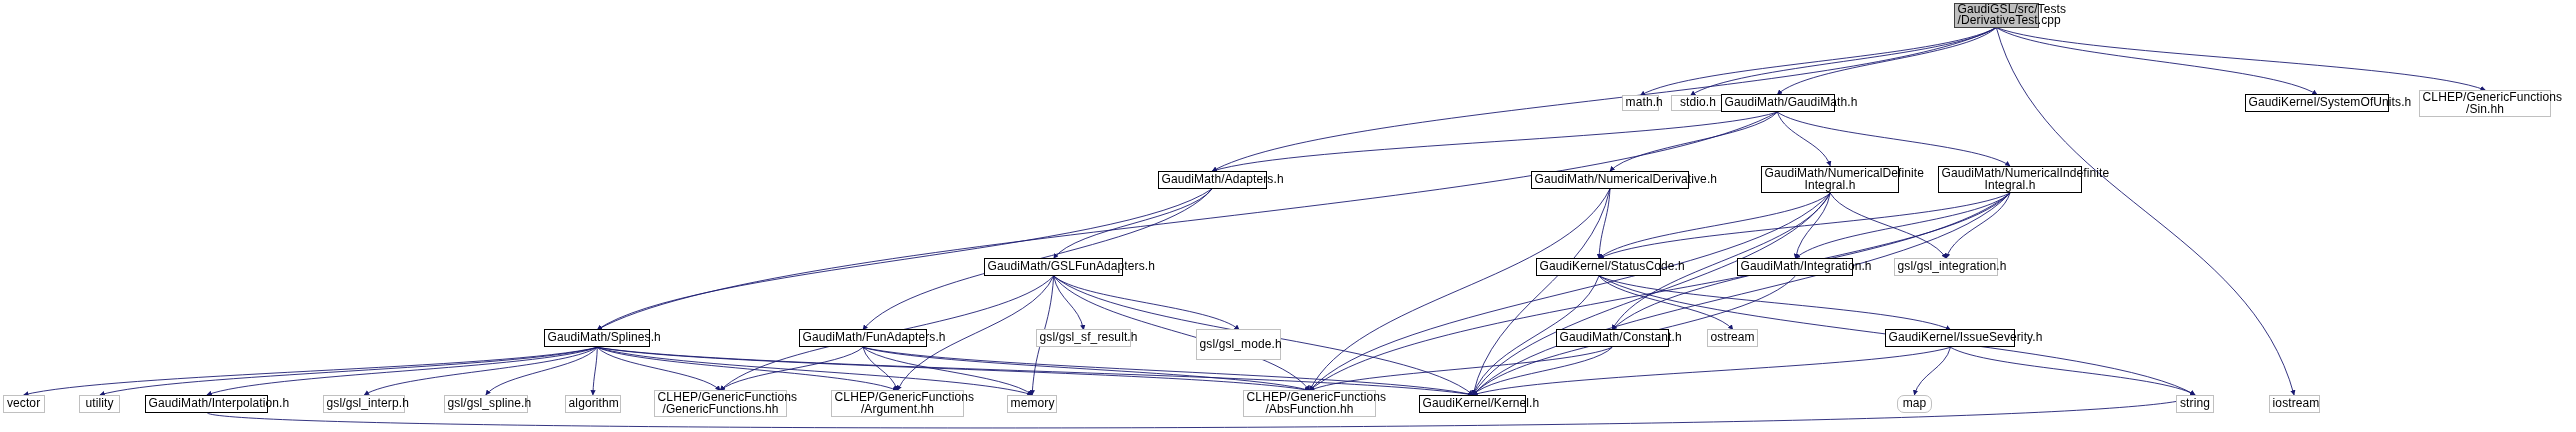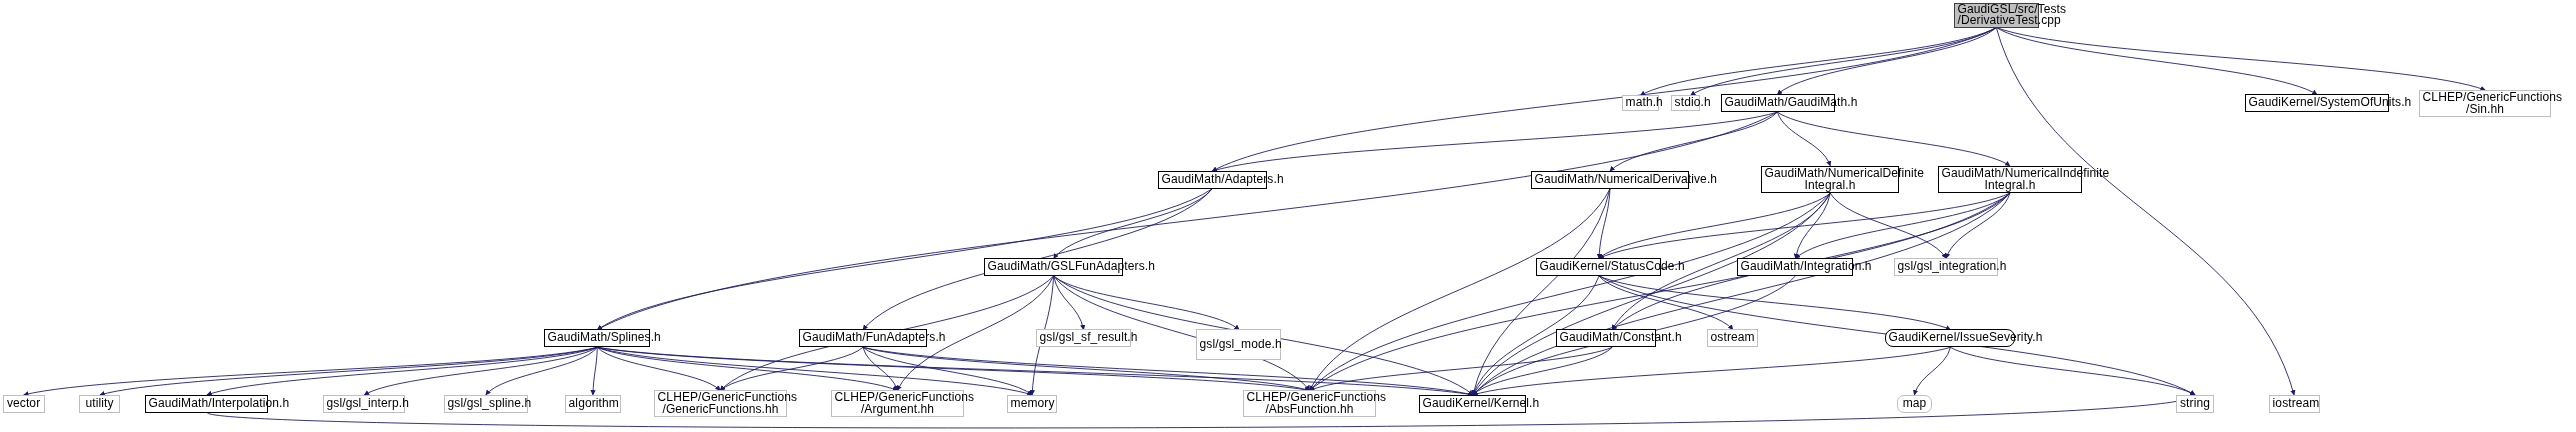--- a/index.html
+++ b/index.html
@@ -126,42 +126,42 @@
       <path d="M 2214 394 C 2207.85 418.3 2179.15 423.7 2173 448" fill="none" stroke="#191970" stroke-width="1" marker-end="url(#arrow)"></path>
       <path d="M 2214 394 C 2255.625 418.3 2449.875 423.7 2491.5 448" fill="none" stroke="#191970" stroke-width="1" marker-end="url(#arrow)"></path>
       <path d="M 2214 394 C 2132.7 418.3 1753.3 423.7 1672 448" fill="none" stroke="#191970" stroke-width="1" marker-end="url(#arrow)"></path>
       <path d="M 235 468 C 235 494 2491.5 494 2491.5 448" fill="none" stroke="#191970" stroke-width="1" marker-end="url(#arrow)"></path>
       <path d="M 2038 313 C 1983.1 373.75 1726.9 387.25 1672 448" fill="none" stroke="#191970" stroke-width="1" marker-end="url(#arrow)"></path>
     </svg>
   <div id="node-layer">
       <div class="node root" style="left: 1954px; top: 2.6px; width: 85px; height: 25px;"><span class="node-label">GaudiGSL/src/Tests
 /DerivativeTest.cpp</span></div>
       <div class="node" style="left: 1622px; top: 95px; width: 37px; height: 16px;"><span class="node-label">math.h</span></div>
-      <div class="node" style="left: 1671px; top: 95px; width: 29px; height: 16px;"><span class="node-label">stdio.h</span></div>
+      <div class="node" style="left: 1671px; top: 95px; width: 54px; height: 16px;"><span class="node-label">stdio.h</span></div>
       <div class="node strong" style="left: 1721px; top: 94px; width: 114px; height: 17.6px;"><span class="node-label">GaudiMath/GaudiMath.h</span></div>
       <div class="node strong" style="left: 2245px; top: 94px; width: 144px; height: 17.6px;"><span class="node-label">GaudiKernel/SystemOfUnits.h</span></div>
       <div class="node" style="left: 2419px; top: 90px; width: 132px; height: 27px;"><span class="node-label">CLHEP/GenericFunctions
 /Sin.hh</span></div>
       <div class="node strong" style="left: 1158px; top: 171px; width: 109px; height: 17.6px;"><span class="node-label">GaudiMath/Adapters.h</span></div>
       <div class="node strong" style="left: 1531px; top: 171px; width: 158px; height: 17.6px;"><span class="node-label">GaudiMath/NumericalDerivative.h</span></div>
       <div class="node strong" style="left: 1761px; top: 166px; width: 138px; height: 27px;"><span class="node-label">GaudiMath/NumericalDefinite
 Integral.h</span></div>
       <div class="node strong" style="left: 1938px; top: 166px; width: 144px; height: 27px;"><span class="node-label">GaudiMath/NumericalIndefinite
 Integral.h</span></div>
       <div class="node strong" style="left: 984px; top: 258px; width: 139px; height: 17.6px;"><span class="node-label">GaudiMath/GSLFunAdapters.h</span></div>
       <div class="node strong" style="left: 1536px; top: 258px; width: 125px; height: 17.6px;"><span class="node-label">GaudiKernel/StatusCode.h</span></div>
       <div class="node strong" style="left: 1737px; top: 258px; width: 116px; height: 17.6px;"><span class="node-label">GaudiMath/Integration.h</span></div>
       <div class="node" style="left: 1894px; top: 258px; width: 104px; height: 17.6px; justify-content: center;"><span class="node-label">gsl/gsl_integration.h</span></div>
       <div class="node strong" style="left: 544px; top: 329px; width: 106px; height: 17.6px;"><span class="node-label">GaudiMath/Splines.h</span></div>
       <div class="node strong" style="left: 799px; top: 329px; width: 128px; height: 17.6px;"><span class="node-label">GaudiMath/FunAdapters.h</span></div>
       <div class="node" style="left: 1036px; top: 329px; width: 95px; height: 17.6px;"><span class="node-label">gsl/gsl_sf_result.h</span></div>
       <div class="node" style="left: 1196px; top: 329px; width: 85px; height: 31px;"><span class="node-label">gsl/gsl_mode.h</span></div>
-      <div class="node strong" style="left: 1556px; top: 329px; width: 100px; height: 17.6px;"><span class="node-label">GaudiMath/Constant.h</span></div>
+      <div class="node strong" style="left: 1556px; top: 329px; width: 113px; height: 17.6px;"><span class="node-label">GaudiMath/Constant.h</span></div>
       <div class="node" style="left: 1707px; top: 329px; width: 51px; height: 17.6px;"><span class="node-label">ostream</span></div>
-      <div class="node strong" style="left: 1885px; top: 329px; width: 130px; height: 17.6px; border-radius: 8px;"><span class="node-label">GaudiKernel/IssueSeverity.h</span></div>
+      <div class="node strong" style="left: 1885px; top: 329px; width: 130px; height: 17.6px;"><span class="node-label">GaudiKernel/IssueSeverity.h</span></div>
       <div class="node" style="left: 2.6px; top: 395px; width: 42px; height: 17.6px;"><span class="node-label">vector</span></div>
       <div class="node" style="left: 79px; top: 395px; width: 41px; height: 17.6px;"><span class="node-label">utility</span></div>
       <div class="node strong" style="left: 145px; top: 395px; width: 123px; height: 17.6px;"><span class="node-label">GaudiMath/Interpolation.h</span></div>
       <div class="node" style="left: 323px; top: 395px; width: 82px; height: 17.6px;"><span class="node-label">gsl/gsl_interp.h</span></div>
       <div class="node" style="left: 444px; top: 395px; width: 84px; height: 17.6px;"><span class="node-label">gsl/gsl_spline.h</span></div>
       <div class="node" style="left: 565px; top: 395px; width: 56px; height: 17.6px;"><span class="node-label">algorithm</span></div>
       <div class="node" style="left: 654px; top: 390px; width: 133px; height: 27px;"><span class="node-label">CLHEP/GenericFunctions
 /GenericFunctions.hh</span></div>
       <div class="node" style="left: 831px; top: 390px; width: 133px; height: 27px;"><span class="node-label">CLHEP/GenericFunctions
 /Argument.hh</span></div>

